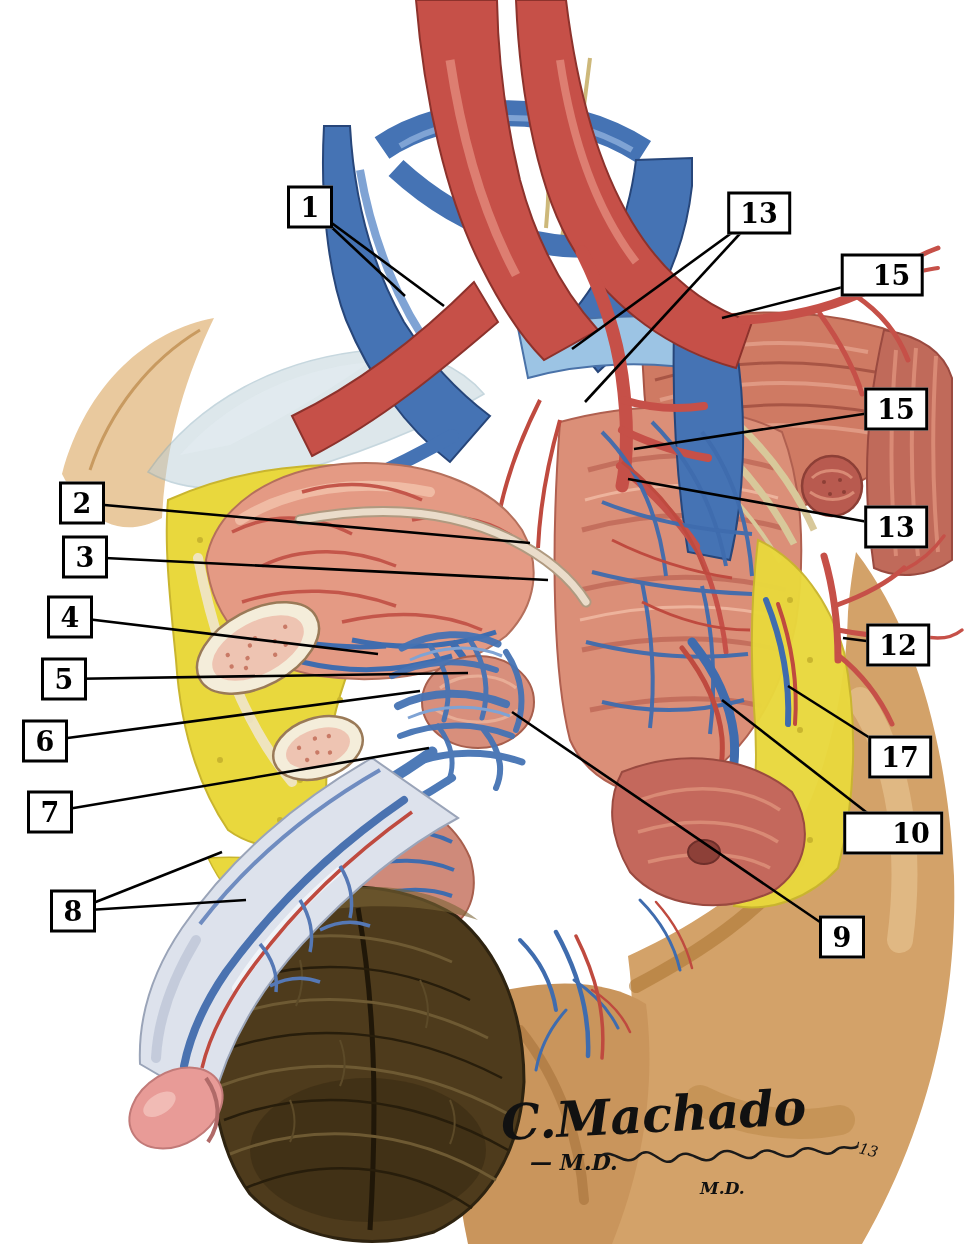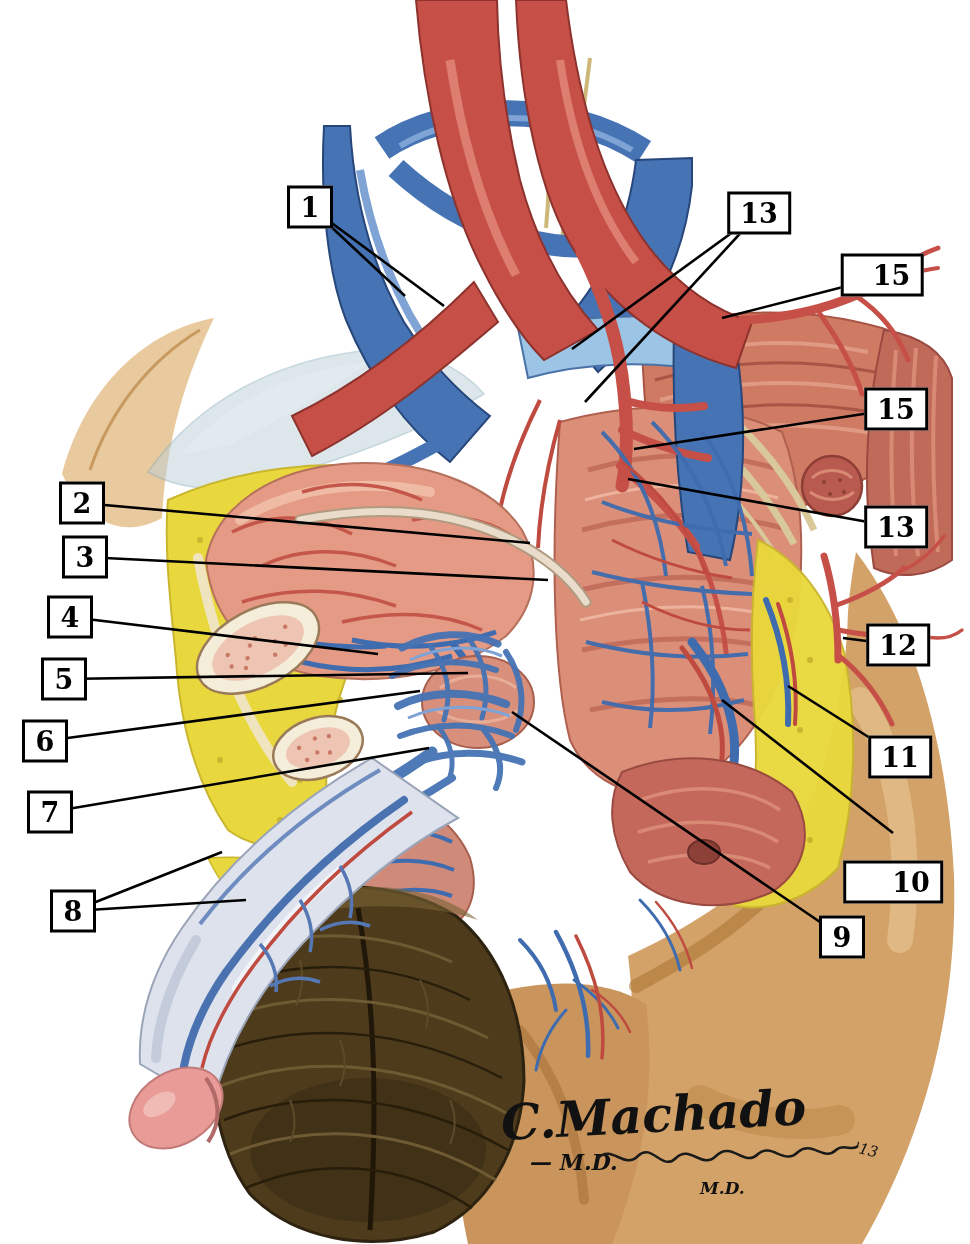--- a/index.html
+++ b/index.html
@@ -354,22 +354,22 @@
 <div id="label-layer">
       <div class="label-box" style="left: 310px; top: 207px;">1</div>
       <div class="label-box" style="left: 82px; top: 503px;">2</div>
       <div class="label-box" style="left: 85px; top: 557px;">3</div>
       <div class="label-box" style="left: 70px; top: 617px;">4</div>
       <div class="label-box" style="left: 64px; top: 679px;">5</div>
       <div class="label-box" style="left: 45px; top: 741px;">6</div>
       <div class="label-box" style="left: 50px; top: 812px;">7</div>
       <div class="label-box" style="left: 73px; top: 911px;">8</div>
       <div class="label-box" style="left: 842px; top: 937px;">9</div>
-      <div class="label-box" style="left: 893px; top: 882px; padding-left: 46px;">10</div>
-      <div class="label-box" style="left: 900px; top: 757px;">11</div>
+      <div class="label-box" style="left: 893px; top: 833px; padding-left: 46px;">10</div>
+      <div class="label-box" style="left: 900px; top: 757px;">17</div>
       <div class="label-box" style="left: 898px; top: 645px; text-align: center;">12</div>
       <div class="label-box" style="left: 896px; top: 527px;">13</div>
       <div class="label-box" style="left: 896px; top: 409px;">15</div>
       <div class="label-box" style="left: 882px; top: 275px; padding-left: 29px;">15</div>
       <div class="label-box" style="left: 759px; top: 213px;">13</div>
     </div>
 
 </div>
 
 </body></html>

